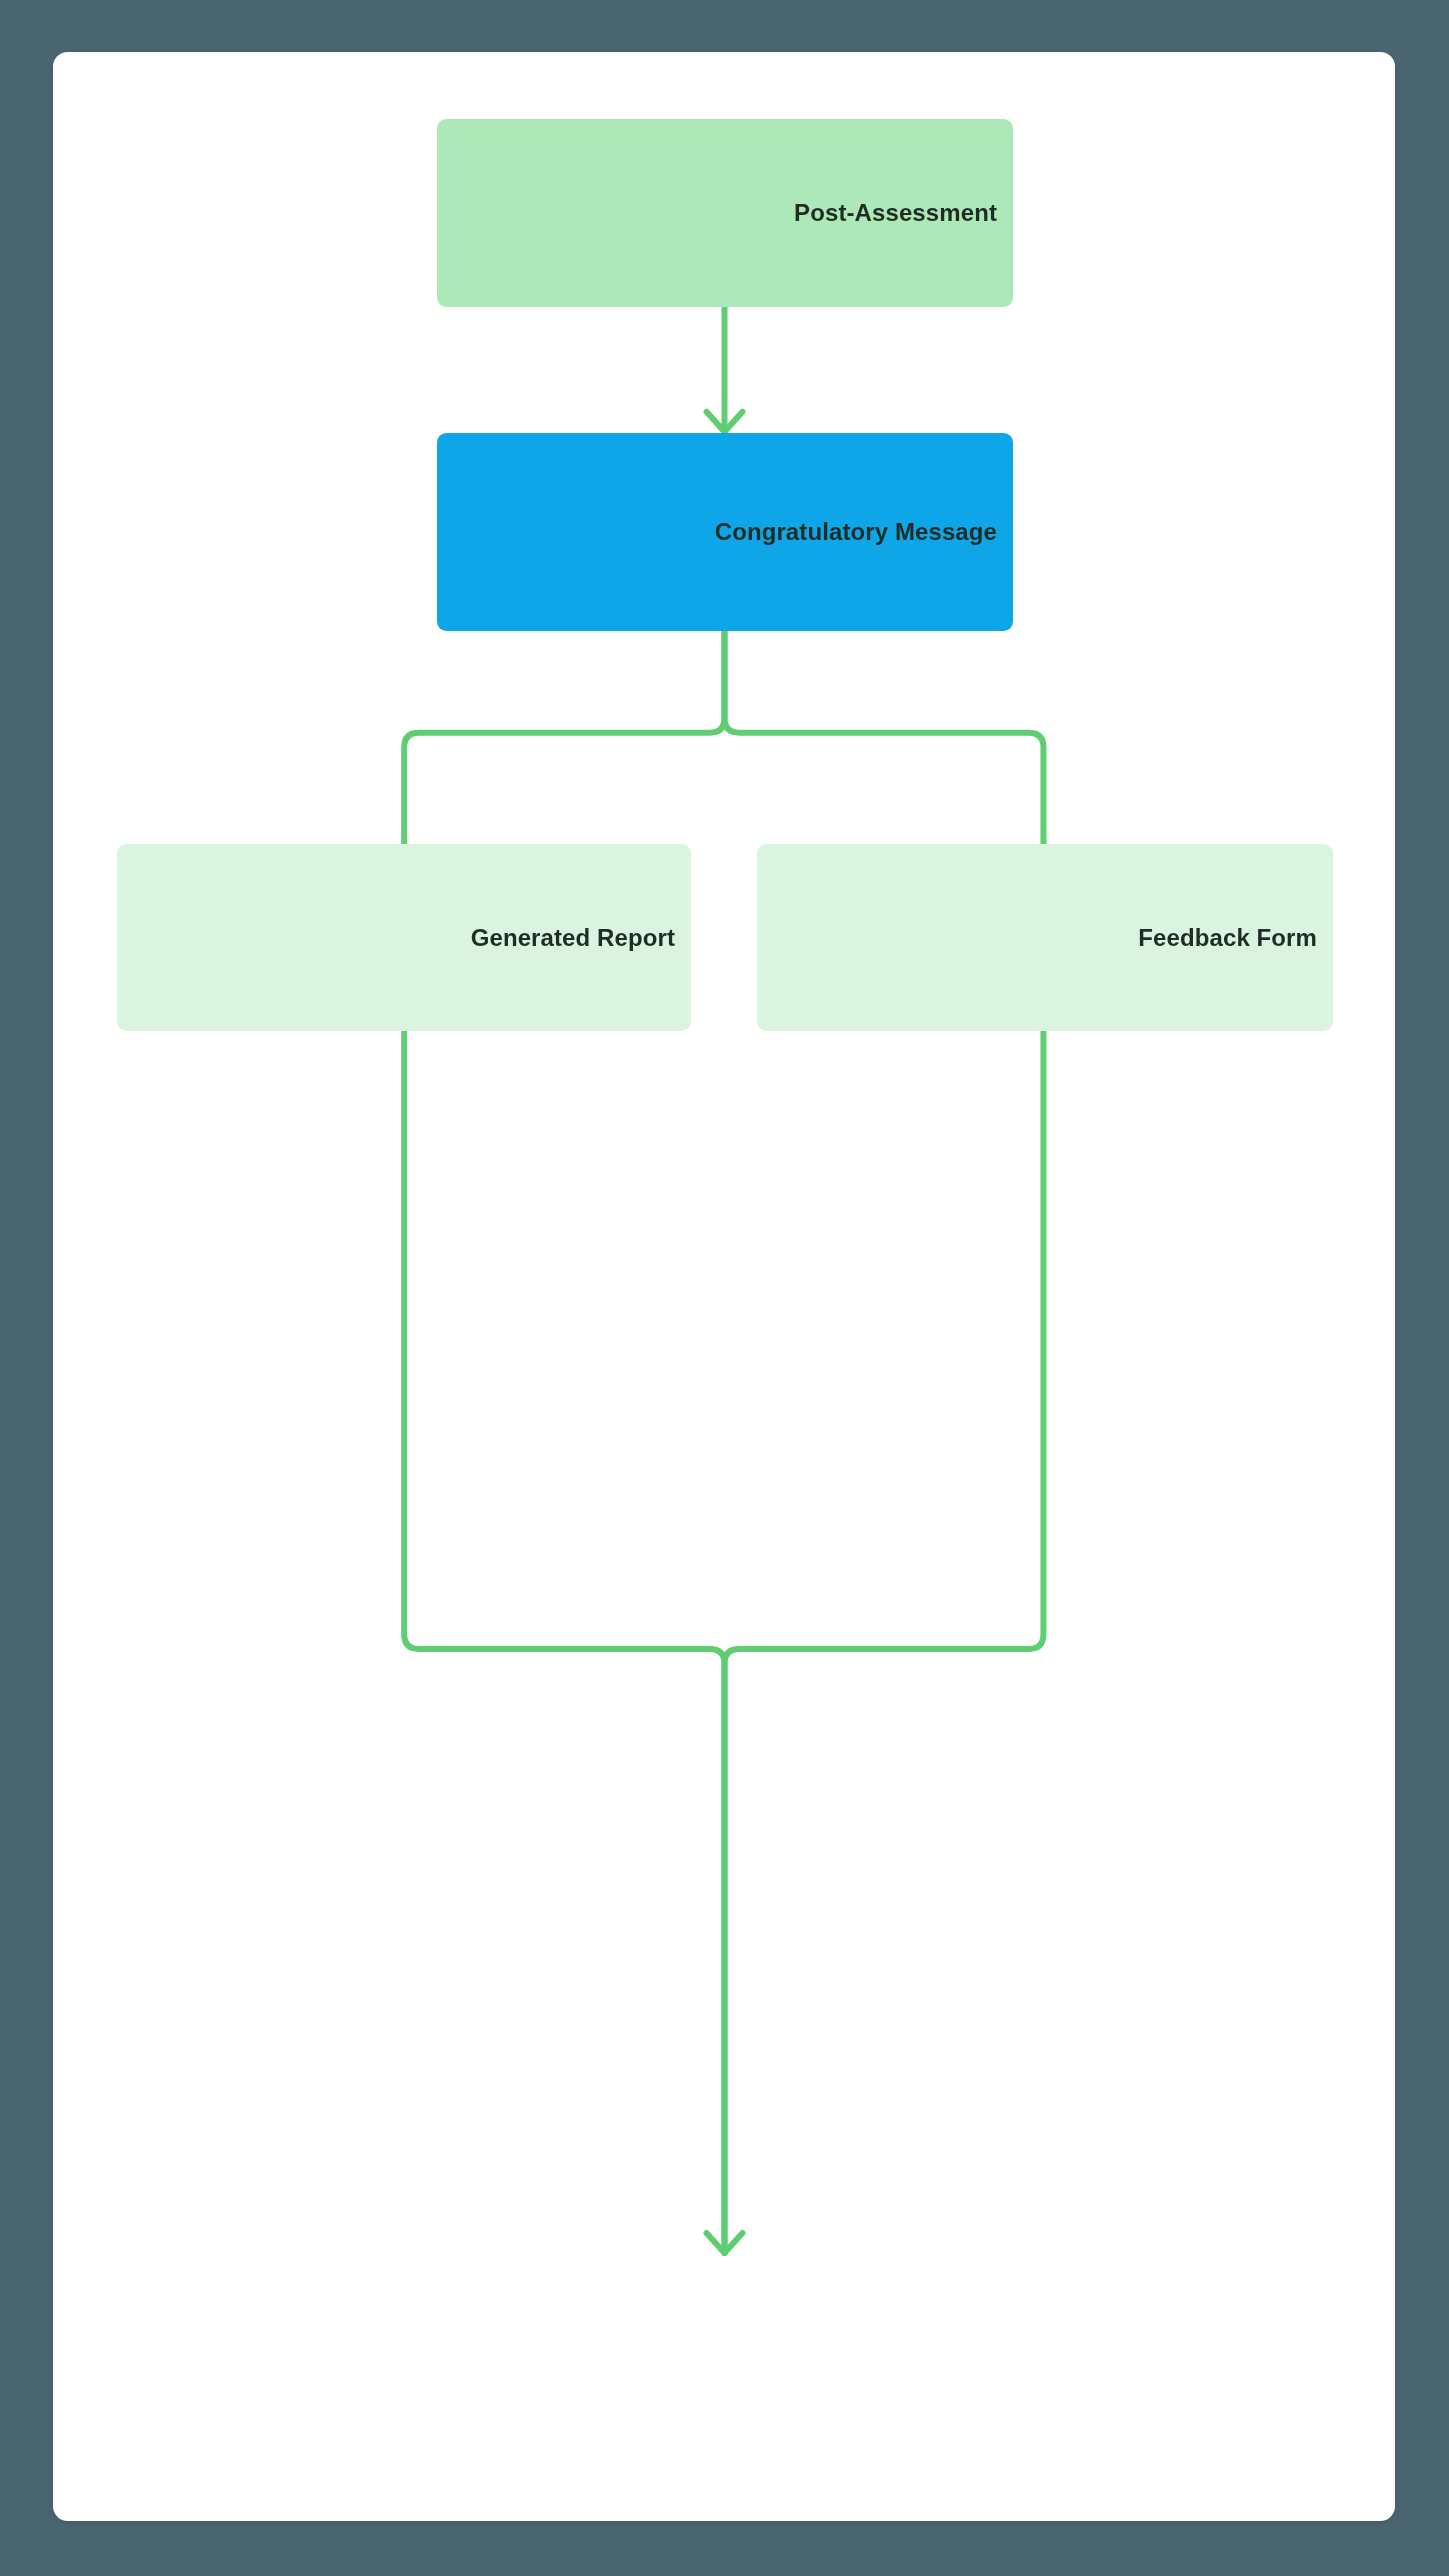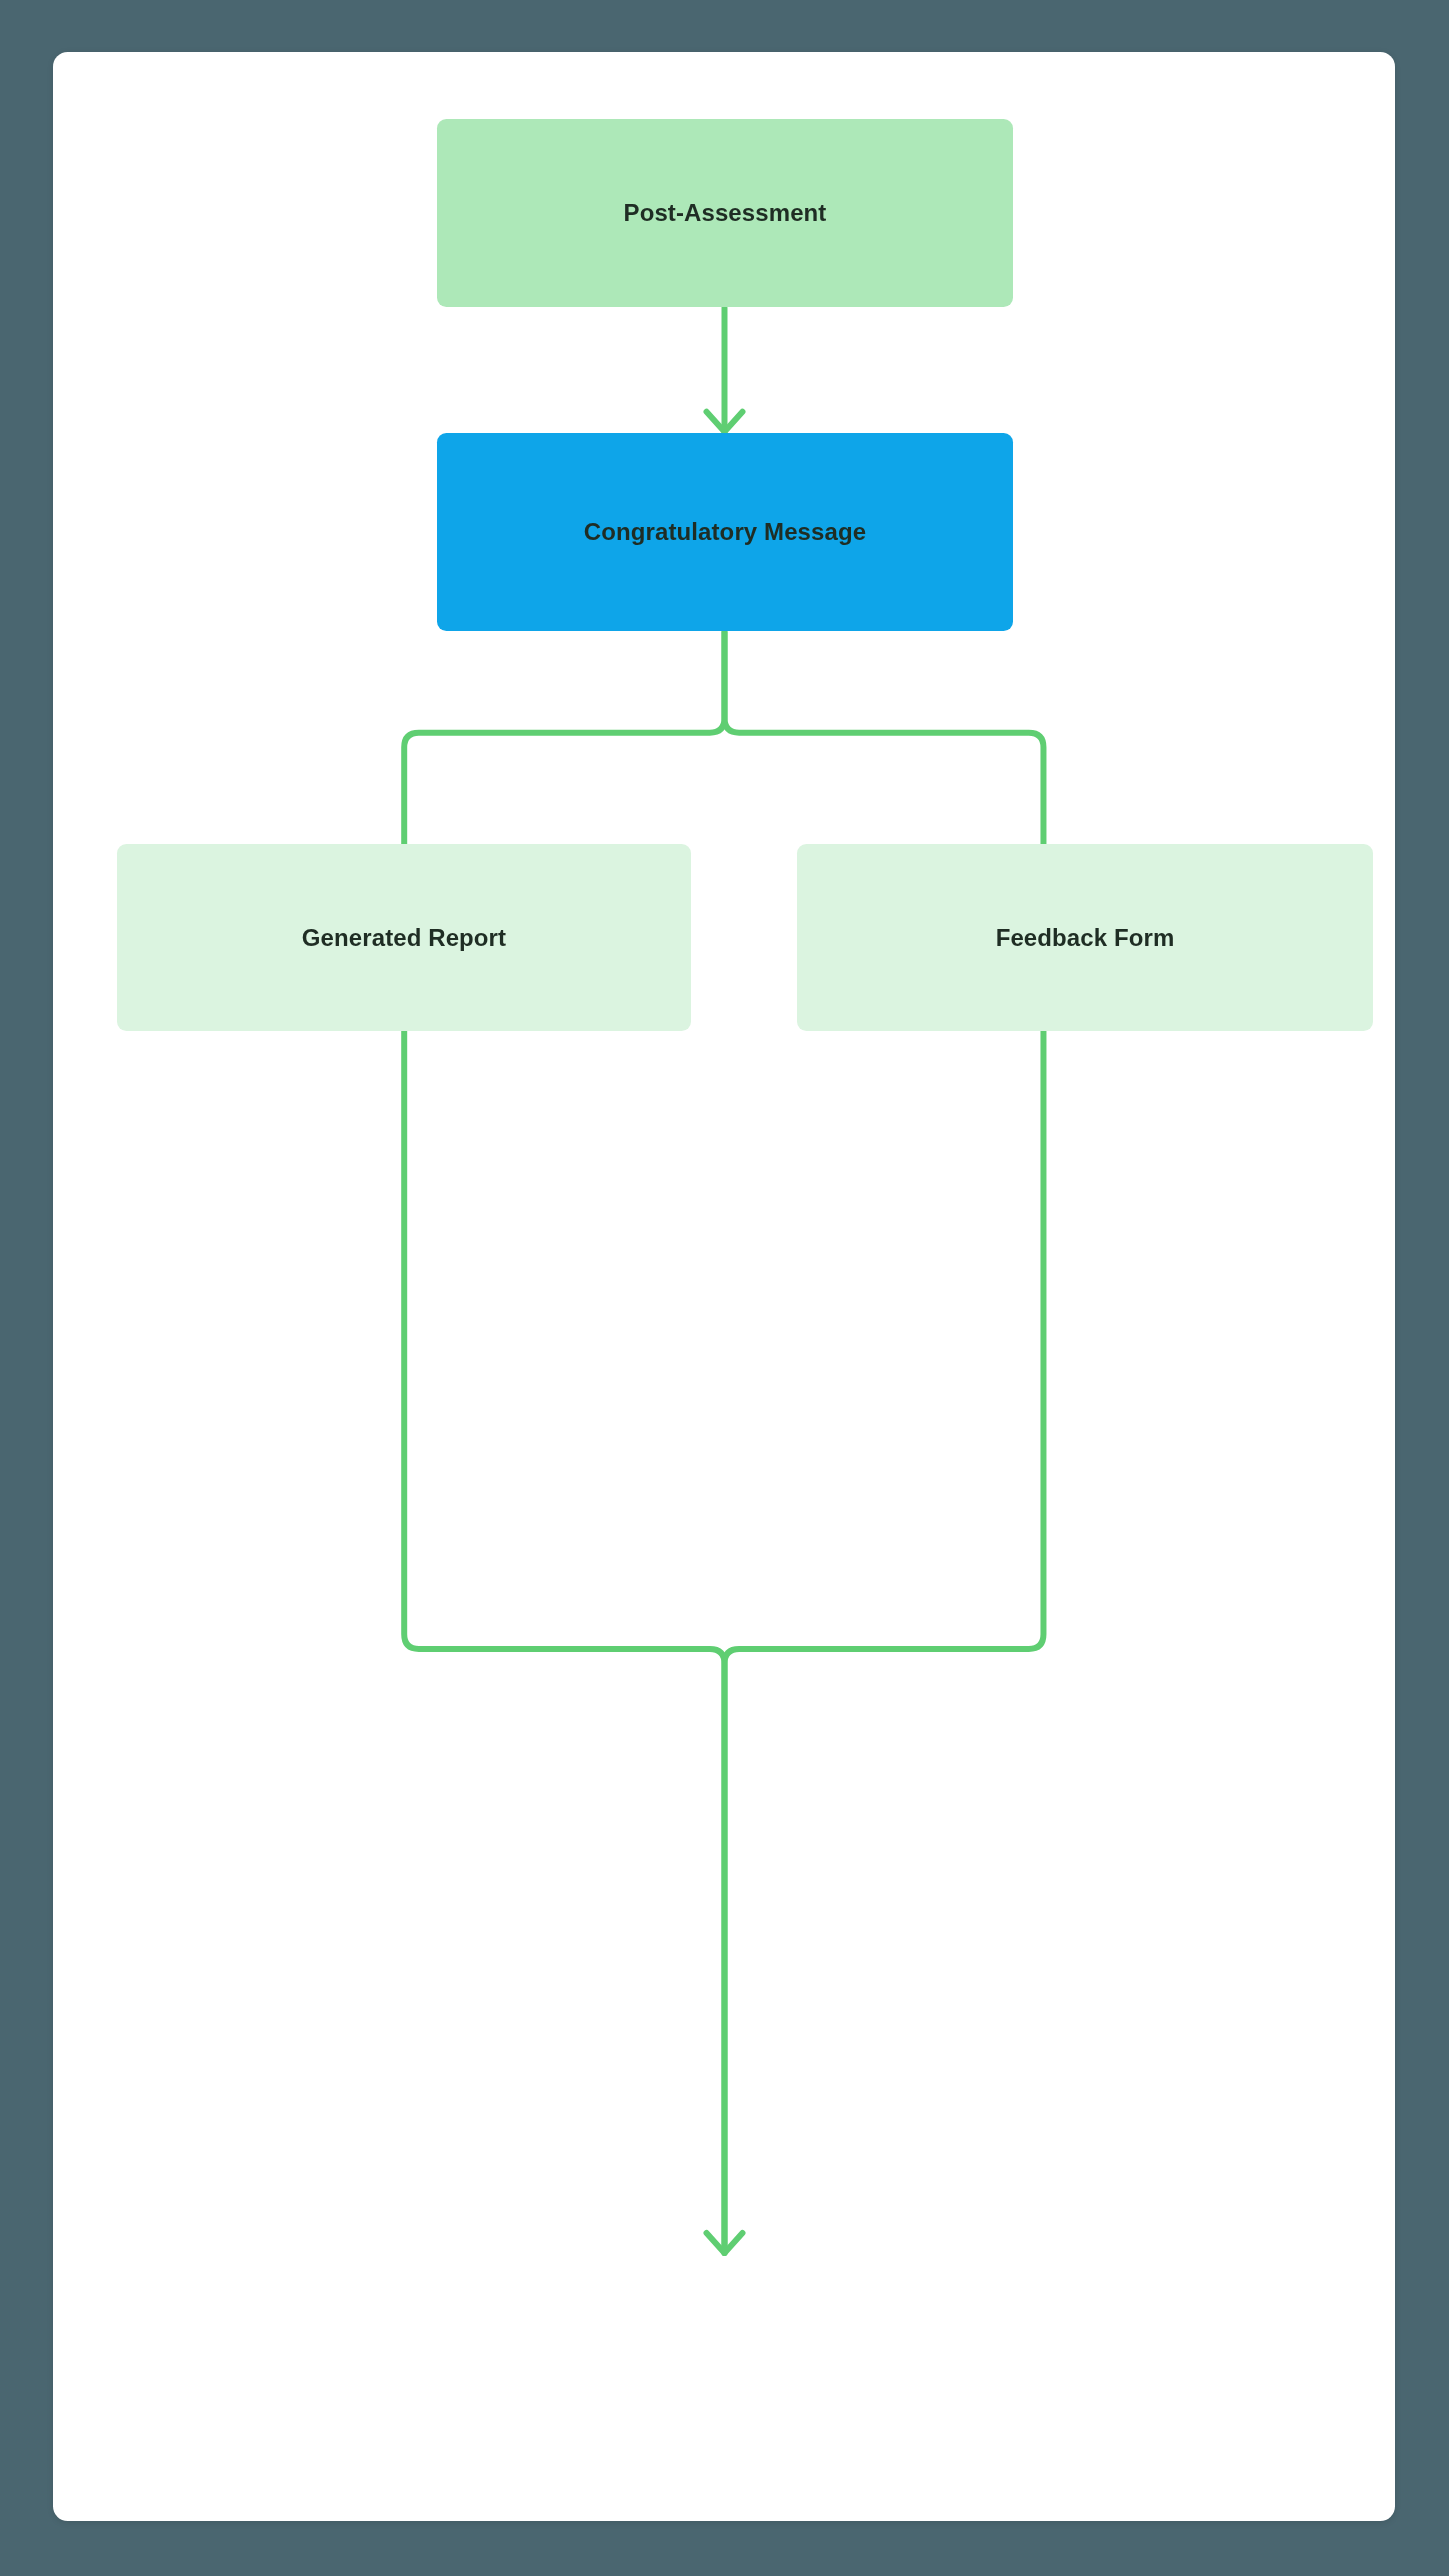--- a/index.html
+++ b/index.html
@@ -33,21 +33,21 @@
     left: 0;
     top: 0;
     width: 1449px;
     height: 2576px;
     pointer-events: none;
   }
   .node {
     position: absolute;
     display: flex;
     align-items: center;
-    justify-content: center;
+    justify-content: flex-end;
     border-radius: 9.3px;
     box-sizing: border-box;
     text-align: center;
   }
   .node-label {
     font-size: 24px;
     font-weight: bold;
     letter-spacing: 0.1px;
     line-height: 1.25;
     color: #1f2d24;
@@ -127,19 +127,19 @@
   </div>
 
   <div class="node" id="node-congratulatory-message" style="background:#0ea5e9;">
     <span class="node-label">Congratulatory Message</span>
   </div>
 
   <div class="node" id="node-generated-report" style="background:#dbf4e0;">
     <span class="node-label">Generated Report</span>
   </div>
 
-  <div class="node" id="node-feedback-form" style="background:#dbf4e0;margin-left:40px;">
+  <div class="node" id="node-feedback-form" style="background:#dbf4e0;">
     <span class="node-label">Feedback Form</span>
   </div>
 
 
 </div>
 
 
 </body></html>

